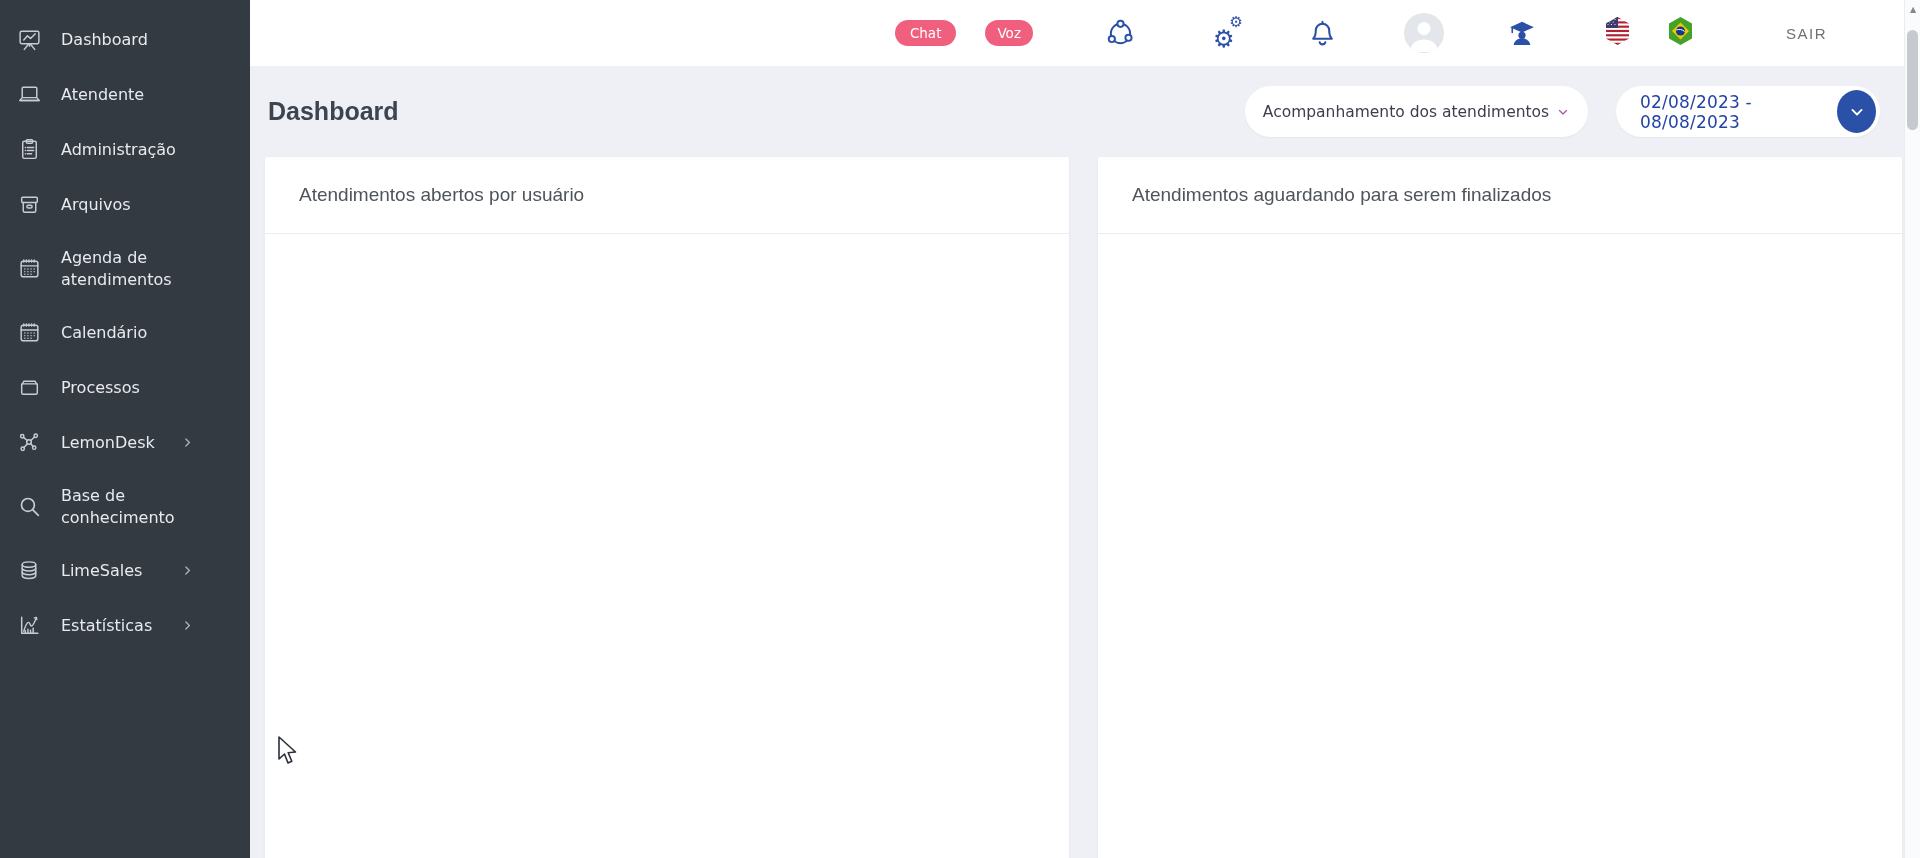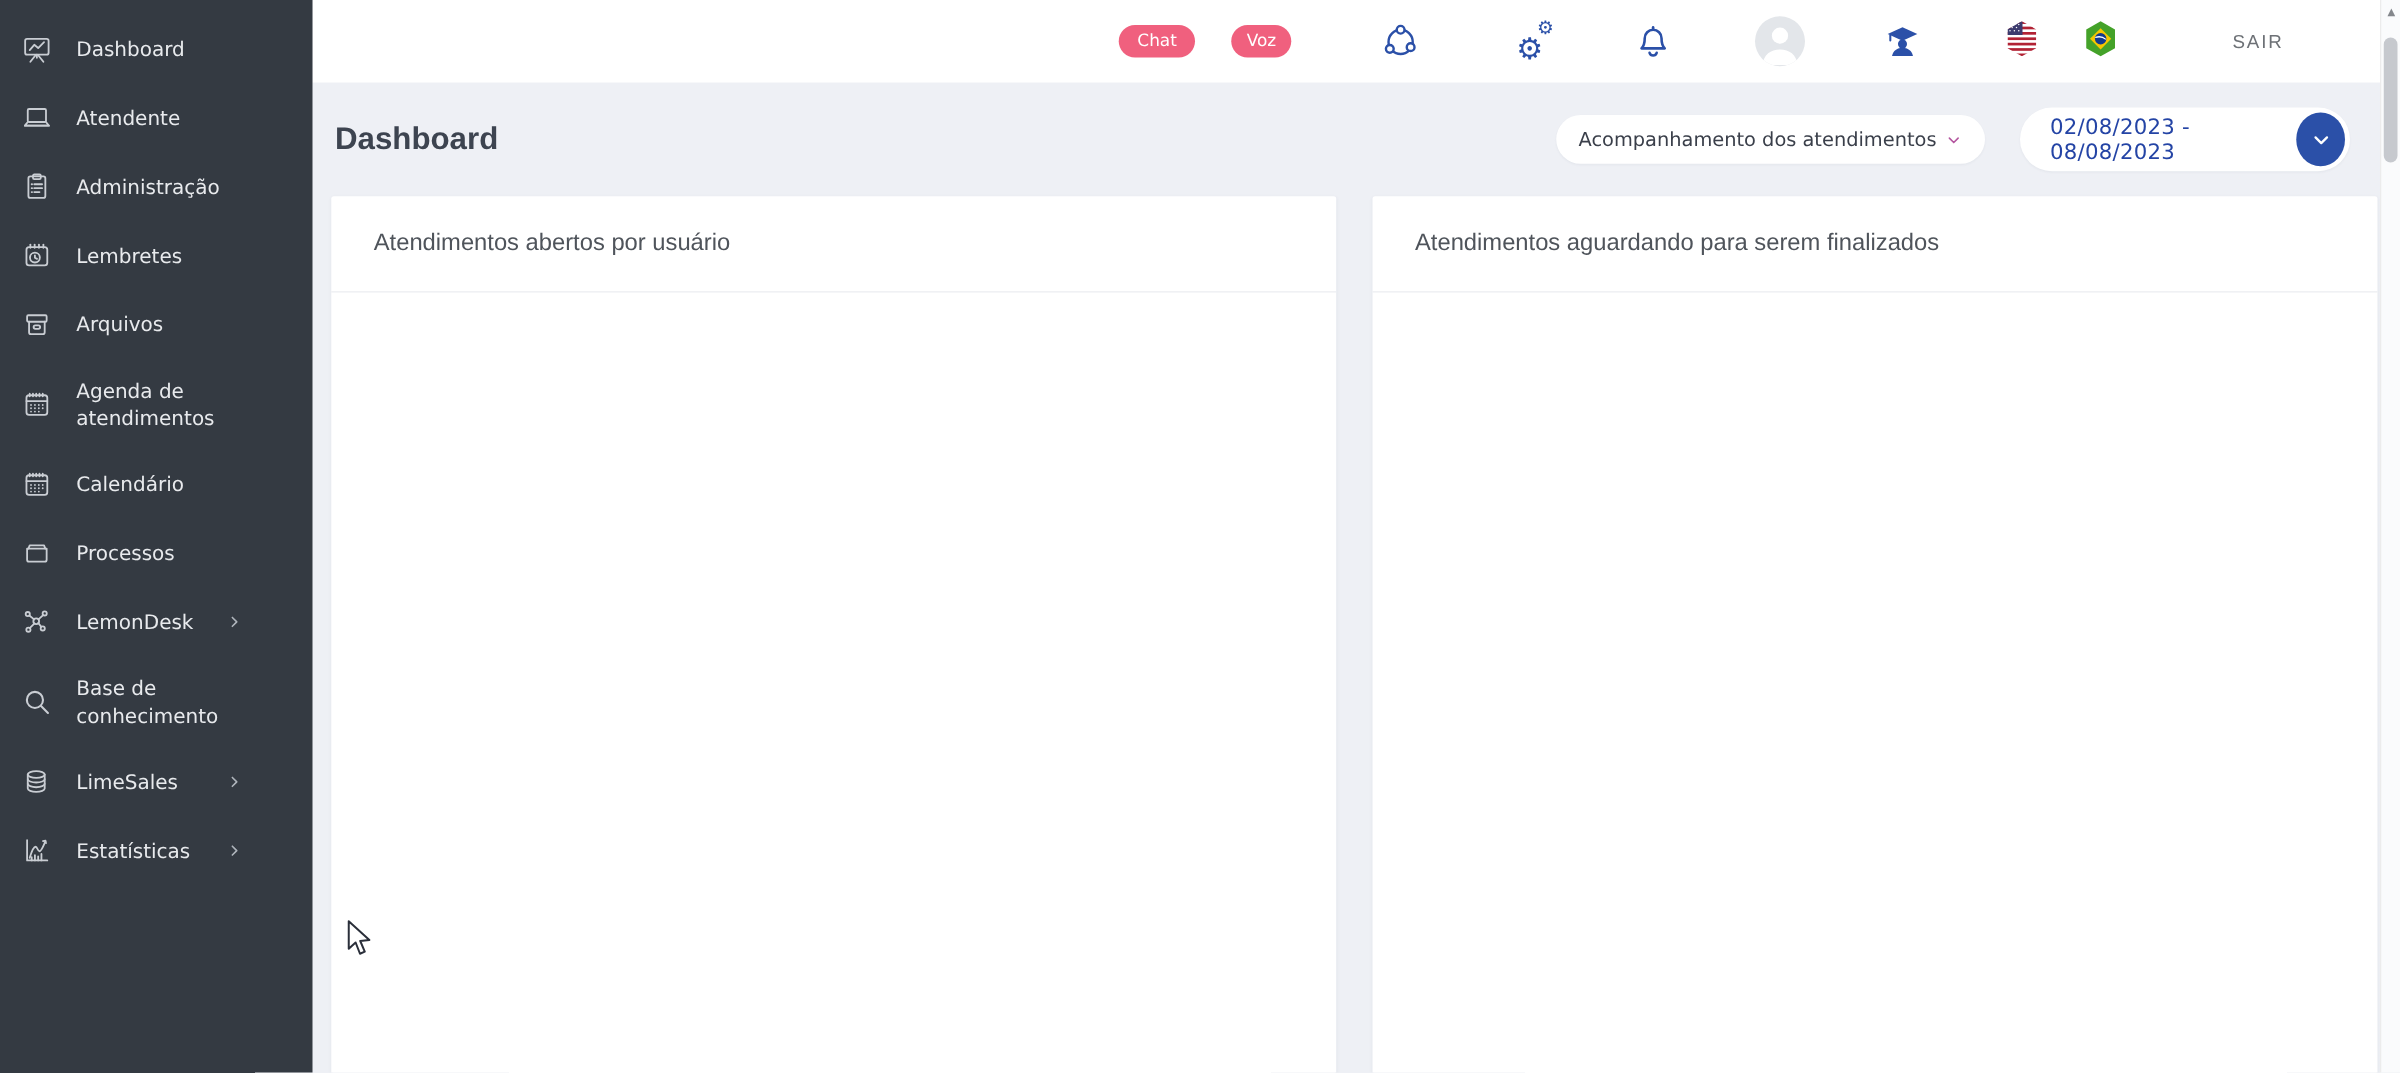--- a/index.html
+++ b/index.html
@@ -51,21 +51,21 @@
   .sair { color:#6d7176; font-size:15px; letter-spacing:1.5px; cursor:pointer;
           font-family:"Liberation Sans", sans-serif; }
 
   
   .main { position:absolute; left:250px; top:66px; width:1654px; height:792px;
           background:#eef0f5; overflow:hidden; }
   .toolbar { margin:20px 24px 0 18px; height:51px; display:flex; align-items:center; }
   .page-title { font-family:"Liberation Sans", sans-serif; font-size:25px; font-weight:700;
                 color:#3d4450; }
   .toolbar-right { margin-left:auto; display:flex; align-items:center; gap:28px; }
-  .filter-pill { background:#ffffff; height:39px; border-radius:26px; display:flex;
+  .filter-pill { background:#ffffff; height:51px; border-radius:26px; display:flex;
                  align-items:center; justify-content:center; width:343px; cursor:pointer;
                  box-shadow:0 1px 2px rgba(40,50,80,0.05); }
   .filter-label { color:#3a3f4a; font-size:15.5px; }
   .filter-chevron { margin-left:7px; display:flex; align-items:center; }
   .date-pill { background:#ffffff; height:51px; border-radius:26px; width:264px;
                display:flex; align-items:center; padding:0 4px 0 24px; cursor:pointer;
                box-shadow:0 1px 2px rgba(40,50,80,0.05); }
   .date-text { color:#2444a5; font-size:17px; font-weight:500; letter-spacing:0.2px; }
   .date-circle { margin-left:auto; width:43px; height:43px; border-radius:50%;
                  background:#2b50a8; display:flex; align-items:center; justify-content:center;
@@ -131,34 +131,20 @@
             <line x1="10" y1="13" x2="16" y2="13"></line>
             <line x1="10" y1="16" x2="14" y2="16"></line>
           <line x1="8" y1="10" x2="8.3" y2="10"></line>
             <line x1="8" y1="13" x2="8.3" y2="13"></line>
             <line x1="8" y1="16" x2="8.3" y2="16"></line>
         </svg>
       </span>
       <span class="nav-label">Administração</span>
     </div>
 
-    <div class="nav-item">
-      <span class="nav-icon">
-        <svg viewBox="0 0 24 24" fill="none" stroke="#c9cdd3" stroke-width="1.4" stroke-linecap="round" stroke-linejoin="round">
-          <rect x="4" y="5.5" width="16" height="14" rx="2"></rect>
-          <line x1="7" y1="3.5" x2="7" y2="6"></line>
-            <line x1="10.3" y1="3.5" x2="10.3" y2="6"></line>
-            <line x1="13.6" y1="3.5" x2="13.6" y2="6"></line>
-            <line x1="17" y1="3.5" x2="17" y2="6"></line>
-          <circle cx="10.5" cy="13.5" r="3.8"></circle>
-            <polyline points="10.5,11.8 10.5,13.6 12.1,14.5"></polyline>
-        </svg>
-      </span>
-      <span class="nav-label">Lembretes</span>
-    </div>
 
 
     <div class="nav-item">
       <span class="nav-icon">
         <svg viewBox="0 0 24 24" fill="none" stroke="#c9cdd3" stroke-width="1.4" stroke-linecap="round" stroke-linejoin="round">
           <rect x="4.5" y="5" width="15" height="5" rx="1"></rect>
           <path d="M6 10v8a1.5 1.5 0 001.5 1.5h9A1.5 1.5 0 0018 18v-8"></path>
           <rect x="9.5" y="12.8" width="5" height="2.6" rx="1.3"></rect>
         </svg>
       </span>

